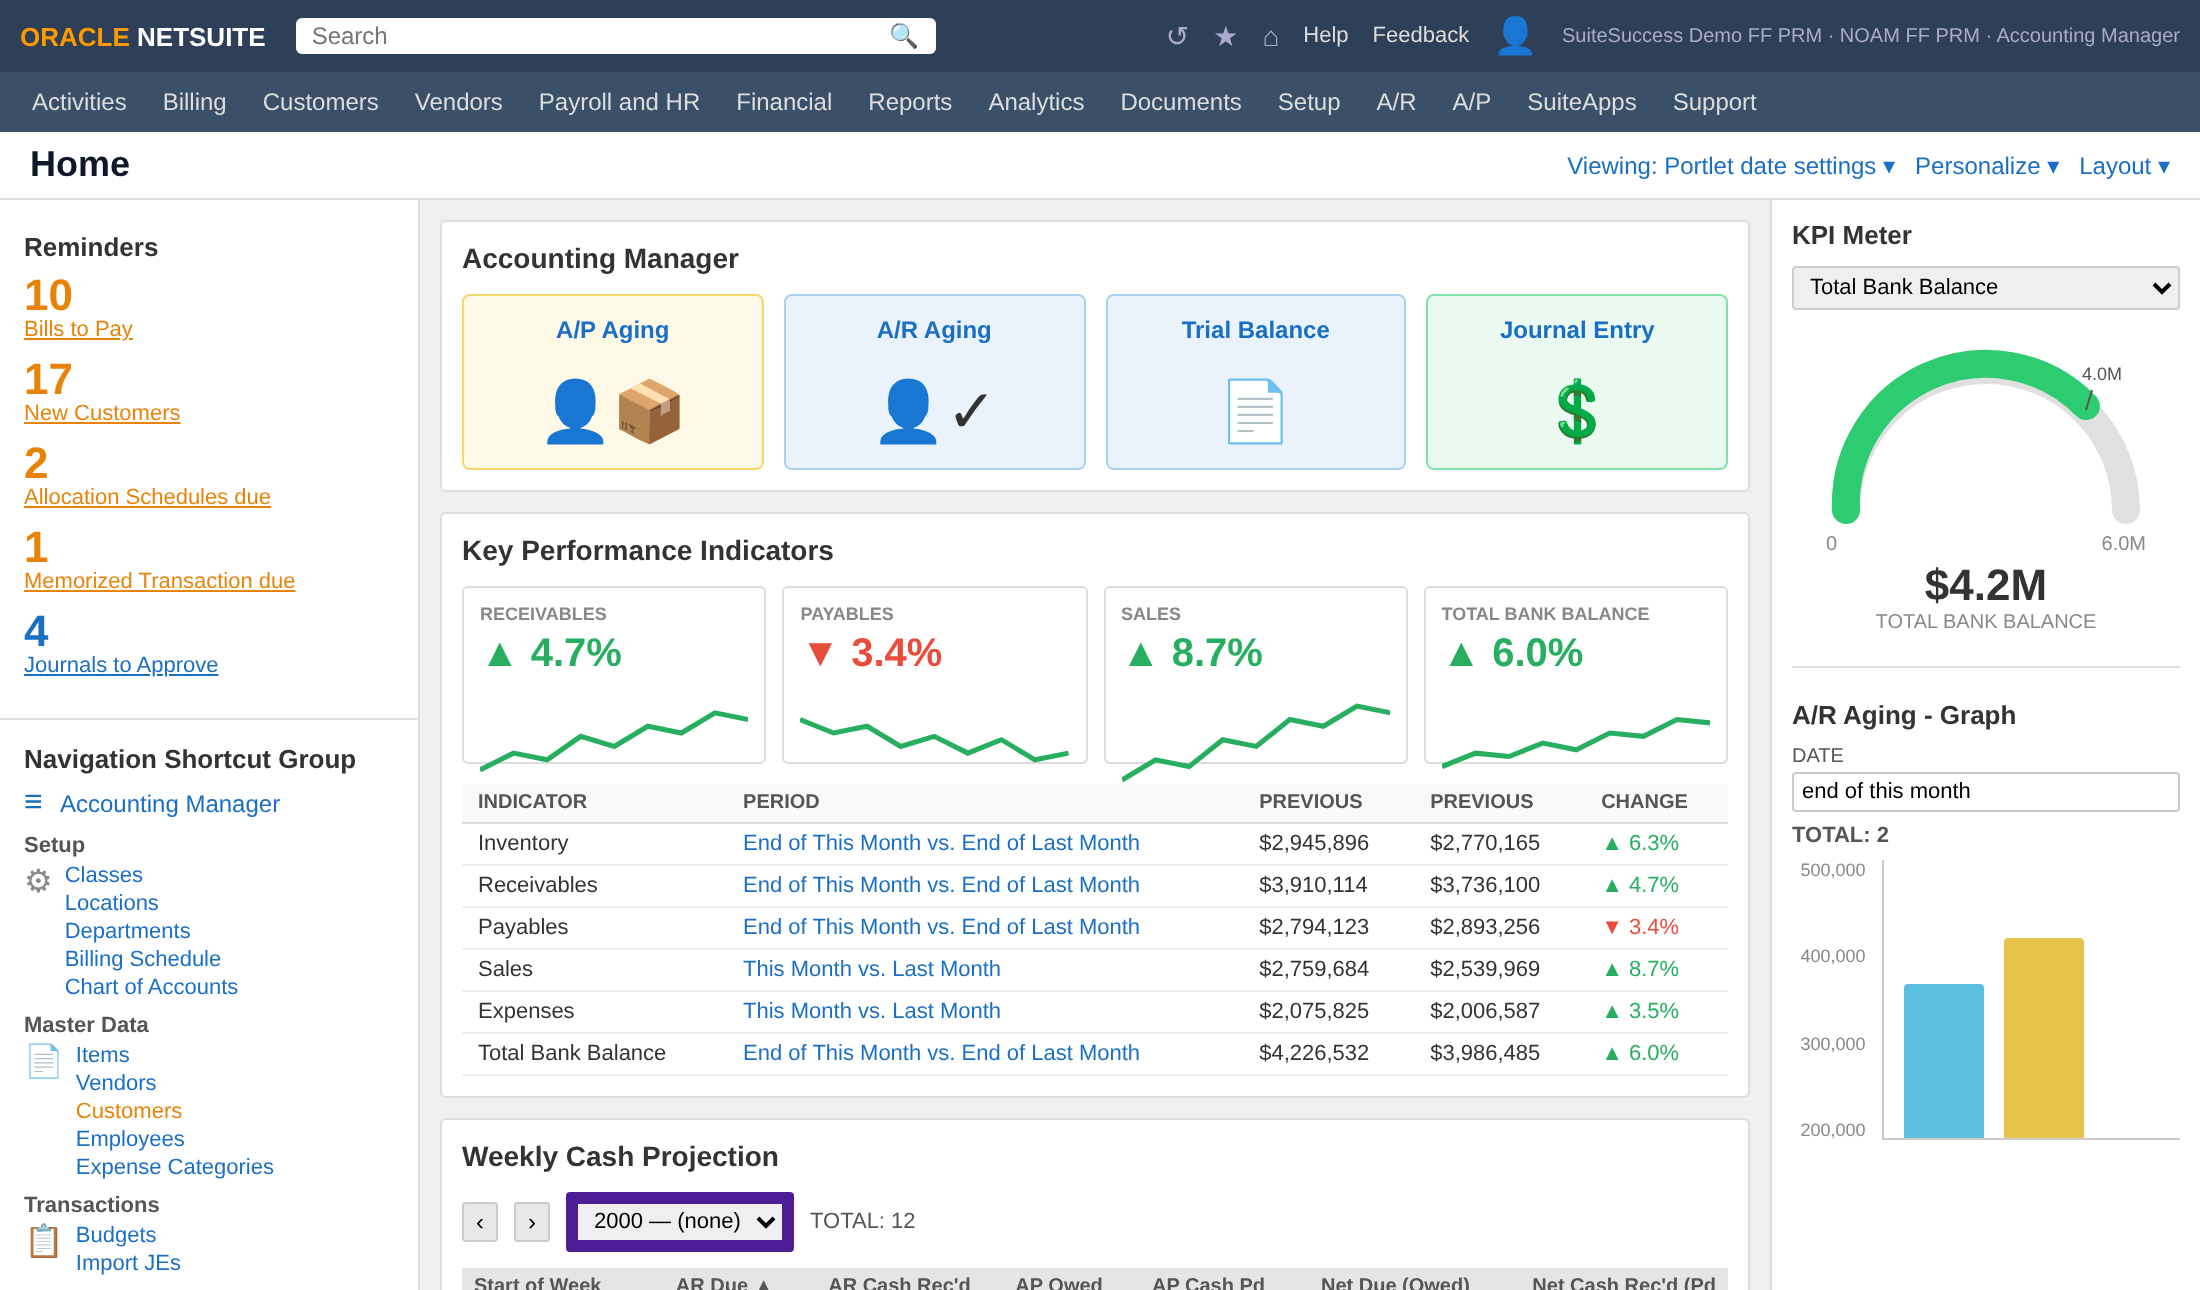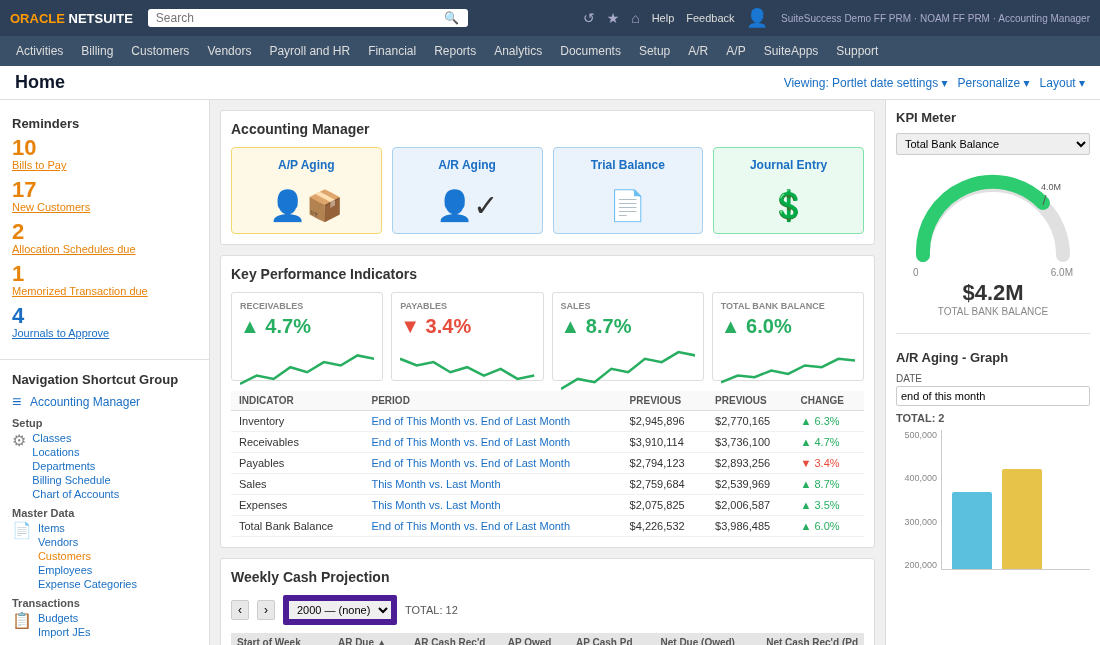--- a/index.html
+++ b/index.html
@@ -433,21 +433,21 @@
       <div class="ar-field">
         <label>DATE</label>
         <input type="text" value="end of this month" style="">
       </div>
 
 
       <div class="ar-total">TOTAL: 2</div>
 
       <div style="position:relative;height:140px;display:flex;">
 
-        <div style="display:flex;flex-direction:column;justify-content:space-between;padding-right:4px;font-size:9px;color:#888;text-align:right;width:45px;">
+        <div style="display:flex;flex-direction:column;justify-content:space-between;padding-right:4px;font-size:9px;color:#888;text-align:center;width:45px;">
           <span>500,000</span>
           <span>400,000</span>
           <span>300,000</span>
           <span>200,000</span>
         </div>
 
         <div style="flex:1;display:flex;align-items:flex-end;gap:10px;padding:0 10px;border-left:1px solid #ccc;border-bottom:1px solid #ccc;">
           <div class="bar cyan" style="height:77px;"></div>
           <div class="bar yellow" style="height:100px;"></div>
         </div>

